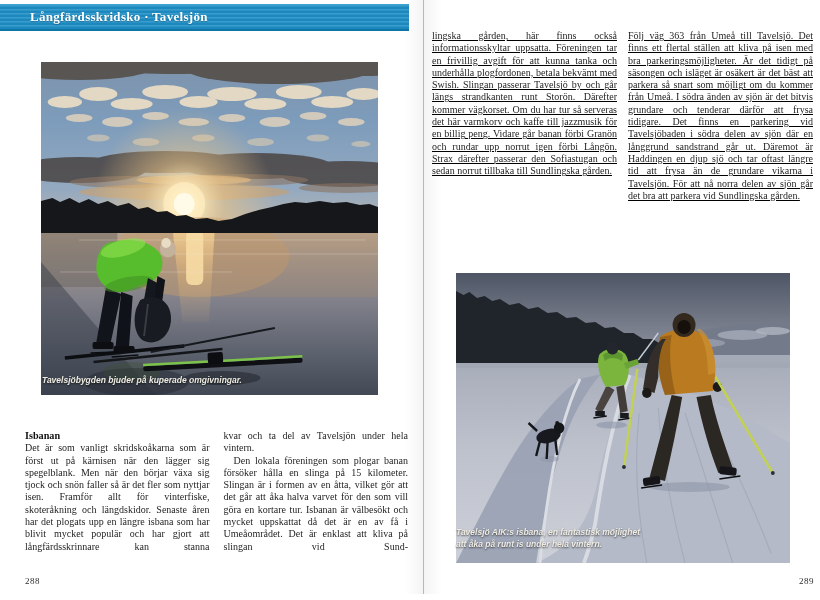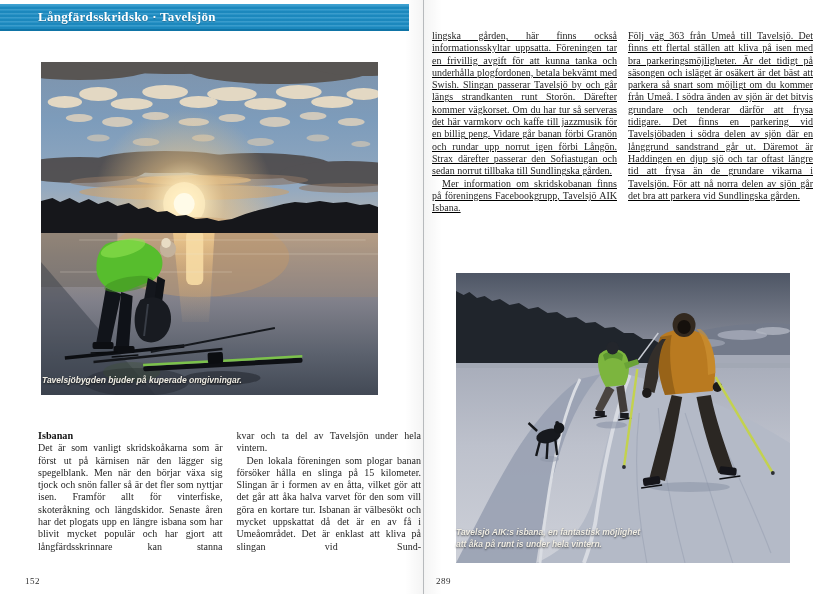--- a/index.html
+++ b/index.html
@@ -22,21 +22,21 @@
   
   .header-bar {
     position:absolute; left:0; top:4px; width:409px; height:27px;
     background-color:#1d8dc4;
     background-image:repeating-linear-gradient(180deg,
       rgba(255,255,255,0.13) 0px, rgba(255,255,255,0.13) 1px,
       rgba(255,255,255,0)   2px, rgba(0,0,0,0.07) 3px, rgba(0,0,0,0) 4px);
     border-top:1px solid #3ea2d2;
     border-bottom:2px solid #0f74a6;
     display:flex; align-items:center;
-    padding-left:38px;
+    padding-left:30px;
   }
   .header-bar .title {
     color:#ffffff; font-weight:bold; font-size:13px; letter-spacing:0.3px;
     text-shadow:0 1px 1px rgba(0,60,95,0.45);
   }
 
   
   figure.photo { position:absolute; overflow:hidden;padding-left:16px; }
   figure.photo svg { display:block; width:100%; height:100%; }
   .photo-left  { left:25px;  top:62px;  width:353px; height:333px; }
@@ -45,38 +45,38 @@
     position:absolute; color:#efece3;
     font-family:"Liberation Sans","DejaVu Sans",sans-serif;
     font-style:italic; font-weight:bold; font-size:8.5px; line-height:11.5px;
     text-shadow:0 1px 2px rgba(0,0,0,0.65);
   }
   .photo-left figcaption  { left:17px; bottom:9px; }
   .photo-right figcaption { left:16px; bottom:13px;margin-top:16px; }
 
   
   .columns { position:absolute; display:flex; gap:11px; }
-  .columns-left  { left:38px;  top:430px; width:383px;gap:14px; }
+  .columns-left  { left:25px;  top:430px; width:383px;gap:14px; }
   .columns-right { left:432px; top:30px;  width:381px;text-decoration:underline; }
   .col { width:186px; }
   .columns-right .col { width:185px; }
   .col p {
     font-size:10px; line-height:12.3px; color:#1e1e1e;
     text-align:justify; hyphens:none;
   }
   .col p.cont { text-align-last:justify;font-family:Liberation Serif, serif; }
   .col p.indent { text-indent:10px; }
   h3.section { font-size:10.2px; line-height:12.3px; font-weight:bold; color:#101010; }
 
   
   .page-number {
     position:absolute; top:576px; font-size:9px; color:#2c2c2c; letter-spacing:0.5px;
   }
   .page-number.left { left:25px; }
-  .page-number.right { left:436px; width:366px; }
+  .page-number.right { left:448px; width:366px; text-align:right; }
 </style>
 </head>
 <body>
 
 <div class="spread">
 
   <div>
 
     <div class="header-bar">
       <span class="title">Långfärdsskridsko · Tavelsjön</span>
@@ -224,33 +224,32 @@
       <div class="col">
         <h3 class="section">Isbanan</h3>
         <p class="cont">Det är som vanligt skridskoåkarna som är först ut på kärnisen när den lägger sig spegelblank. Men när den börjar växa sig tjock och snön faller så är det fler som nyttjar isen. Framför allt för vinterfiske, skoteråkning och längdskidor. Senaste åren har det plogats upp en längre isbana som har blivit mycket populär och har gjort att långfärdsskrinnare kan stanna</p>
       </div>
       <div class="col">
         <p>kvar och ta del av Tavelsjön under hela vintern.</p>
         <p class="indent cont">Den lokala föreningen som plogar banan försöker hålla en slinga på 15 kilometer. Slingan är i formen av en åtta, vilket gör att det går att åka halva varvet för den som vill göra en kortare tur. Isbanan är välbesökt och mycket uppskattat då det är en av få i Umeåområdet. Det är enklast att kliva på slingan vid Sund-</p>
       </div>
     </div>
 
-    <div class="page-number left">152</div>
+    <div class="page-number left">288</div>
   </div>
 
   <div class="gutter-shade-l"></div>
   <div class="gutter-line"></div>
   <div class="gutter-shade-r"></div>
 
   <div>
 
     <div class="columns columns-right">
       <div class="col">
         <p>lingska gården, här finns också informationsskyltar uppsatta. Föreningen tar en frivillig avgift för att kunna tanka och underhålla plogfordonen, betala bekvämt med Swish. Slingan passerar Tavelsjö by och går längs strandkanten runt Storön. Därefter kommer vägkorset. Om du har tur så serveras det här varmkorv och kaffe till jazzmusik för en billig peng. Vidare går banan förbi Granön och rundar upp norrut igen förbi Långön. Strax därefter passerar den Sofiastugan och sedan norrut tillbaka till Sundlingska gården.</p>
-        <p class="indent">Mer information om skridskobanan finns på föreningens Facebookgrupp, Tavelsjö AIK Isbana.</p>
       </div>
       <div class="col">
         <p>Följ väg 363 från Umeå till Tavelsjö. Det finns ett flertal ställen att kliva på isen med bra parkeringsmöjligheter. Är det tidigt på säsongen och isläget är osäkert är det bäst att parkera så snart som möjligt om du kommer från Umeå. I södra änden av sjön är det bitvis grundare och tenderar därför att frysa tidigare. Det finns en parkering vid Tavelsjöbaden i södra delen av sjön där en långgrund sandstrand går ut. Däremot är Haddingen en djup sjö och tar oftast längre tid att frysa än de grundare vikarna i Tavelsjön. För att nå norra delen av sjön går det bra att parkera vid Sundlingska gården.</p>
       </div>
     </div>
 
     <figure class="photo photo-right">
       <svg viewBox="0 0 350 290" preserveAspectRatio="none">
         <defs>
           <linearGradient id="rpSky" x1="0" y1="0" x2="0" y2="78" gradientUnits="userSpaceOnUse">

